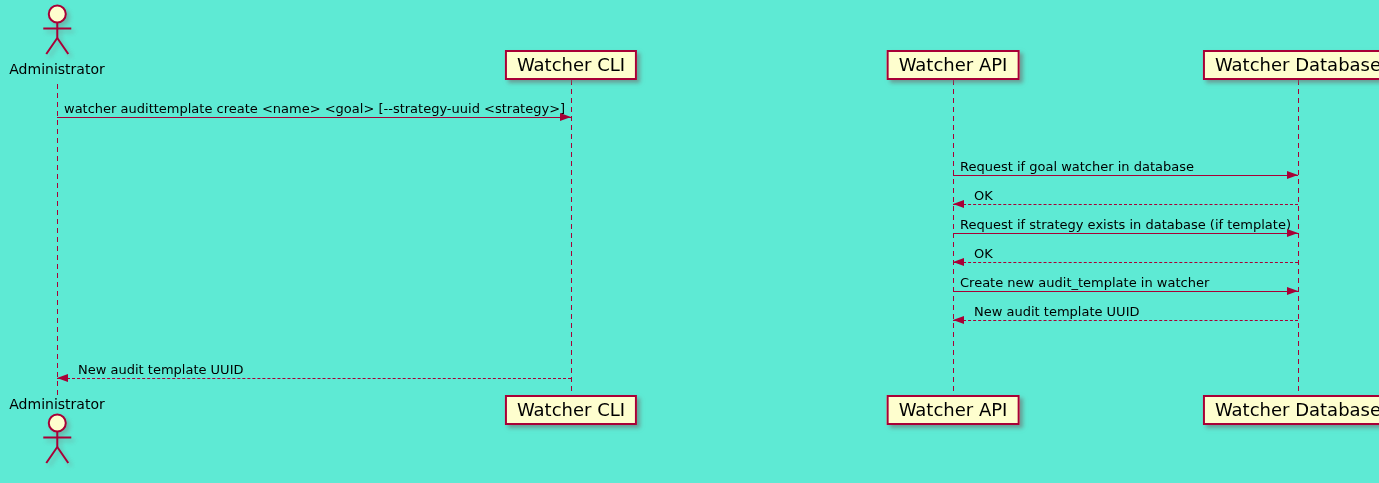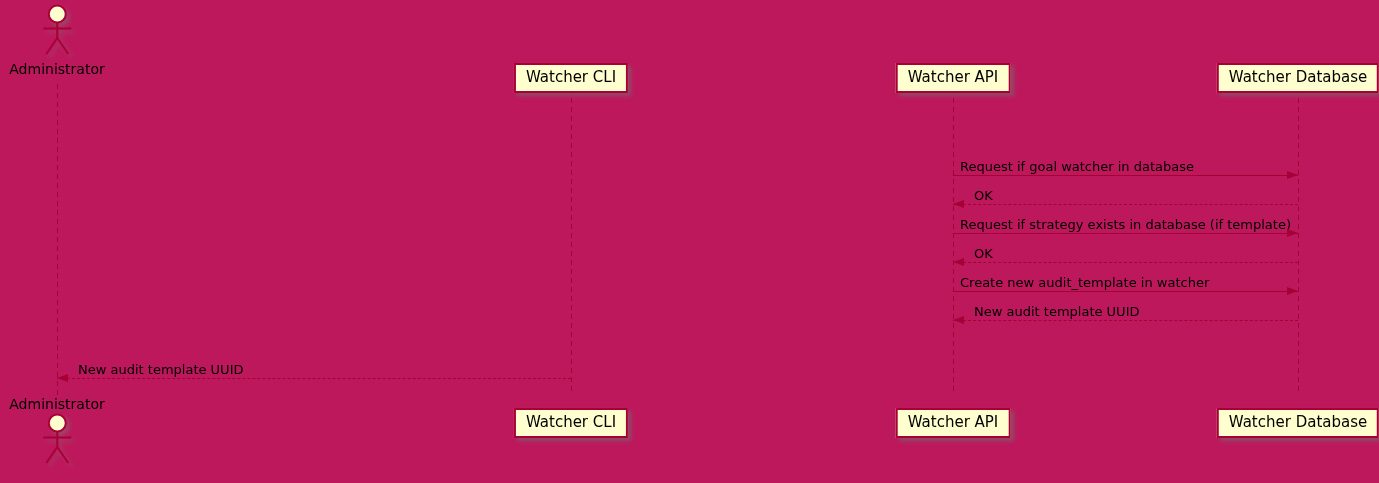--- a/index.html
+++ b/index.html
@@ -1,30 +1,30 @@
 <!DOCTYPE html>
 <html><head>
 <meta charset="utf-8">
 <style>
   * { margin:0; padding:0; box-sizing:border-box; }
   html,body { background:#ffffff; }
   body { font-family:"DejaVu Sans", sans-serif; color:#000; }
-  .canvas { position:relative; width:1379px; height:483px; background:#be185d; overflow:hidden; }
+  .canvas { position:relative; width:1379px; height:483px; background:#5eead4; overflow:hidden; }
 
   .lifeline {
     position:absolute; width:1px;
     background-image:repeating-linear-gradient(to bottom,
       #A80036 0px, #A80036 5px, transparent 5px, transparent 9px);
   }
 
   .participant-box {
     position:absolute; transform:translateX(-50%);
     background:#FEFECE; border:2px solid #A80036;
     box-shadow:3px 3px 4px rgba(110,110,110,0.6);
-    padding:4px 10px 5px; font-size:15px; line-height:17px; white-space:nowrap;margin-top:13px;
+    padding:4px 10px 5px; font-size:18px; line-height:17px; white-space:nowrap;
   }
 
   .actor-wrap { position:absolute; transform:translateX(-50%); text-align:center; }
   .actor-wrap svg { display:block; margin:0 auto; filter:drop-shadow(3px 3px 2px rgba(120,120,120,0.45)); }
   .actor-label { font-size:14px; margin-top:2px; white-space:nowrap; }
   .actor-wrap.bottom .actor-label { margin:0 0 1px 0; }
 
   .message { position:absolute; }
   .msg-label { font-size:13px; line-height:15px; padding:0 2px 1px 7px; white-space:nowrap; }
   .message.rtl .msg-label { padding-left:21px; }
@@ -54,20 +54,26 @@
       <line x1="19" y1="34" x2="8" y2="50" stroke="#A80036" stroke-width="2"></line>
       <line x1="19" y1="34" x2="30" y2="50" stroke="#A80036" stroke-width="2"></line>
     </svg>
     <div class="actor-label">Administrator</div>
   </div>
 
   <div class="participant-box" style="left:571px; top:50px;">Watcher CLI</div>
   <div class="participant-box" style="left:953px; top:50px;">Watcher API</div>
   <div class="participant-box" style="left:1298px; top:50px;">Watcher Database</div>
 
+  <div class="message solid ltr" style="left:57px; width:514px; top:101px;">
+    <div class="msg-label">watcher audittemplate create &lt;name&gt; &lt;goal&gt; [--strategy-uuid &lt;strategy&gt;]</div>
+    <div class="msg-line">
+        <span class="arrowhead right"></span>
+      </div>
+  </div>
 
 
   <div class="message solid ltr" style="left:953px; width:345px; top:159px;">
     <div class="msg-label">Request if goal watcher in database</div>
     <div class="msg-line">
         <span class="arrowhead right"></span>
       </div>
   </div>
 
   <div class="message dashed rtl" style="left:953px; width:345px; top:188px;">

